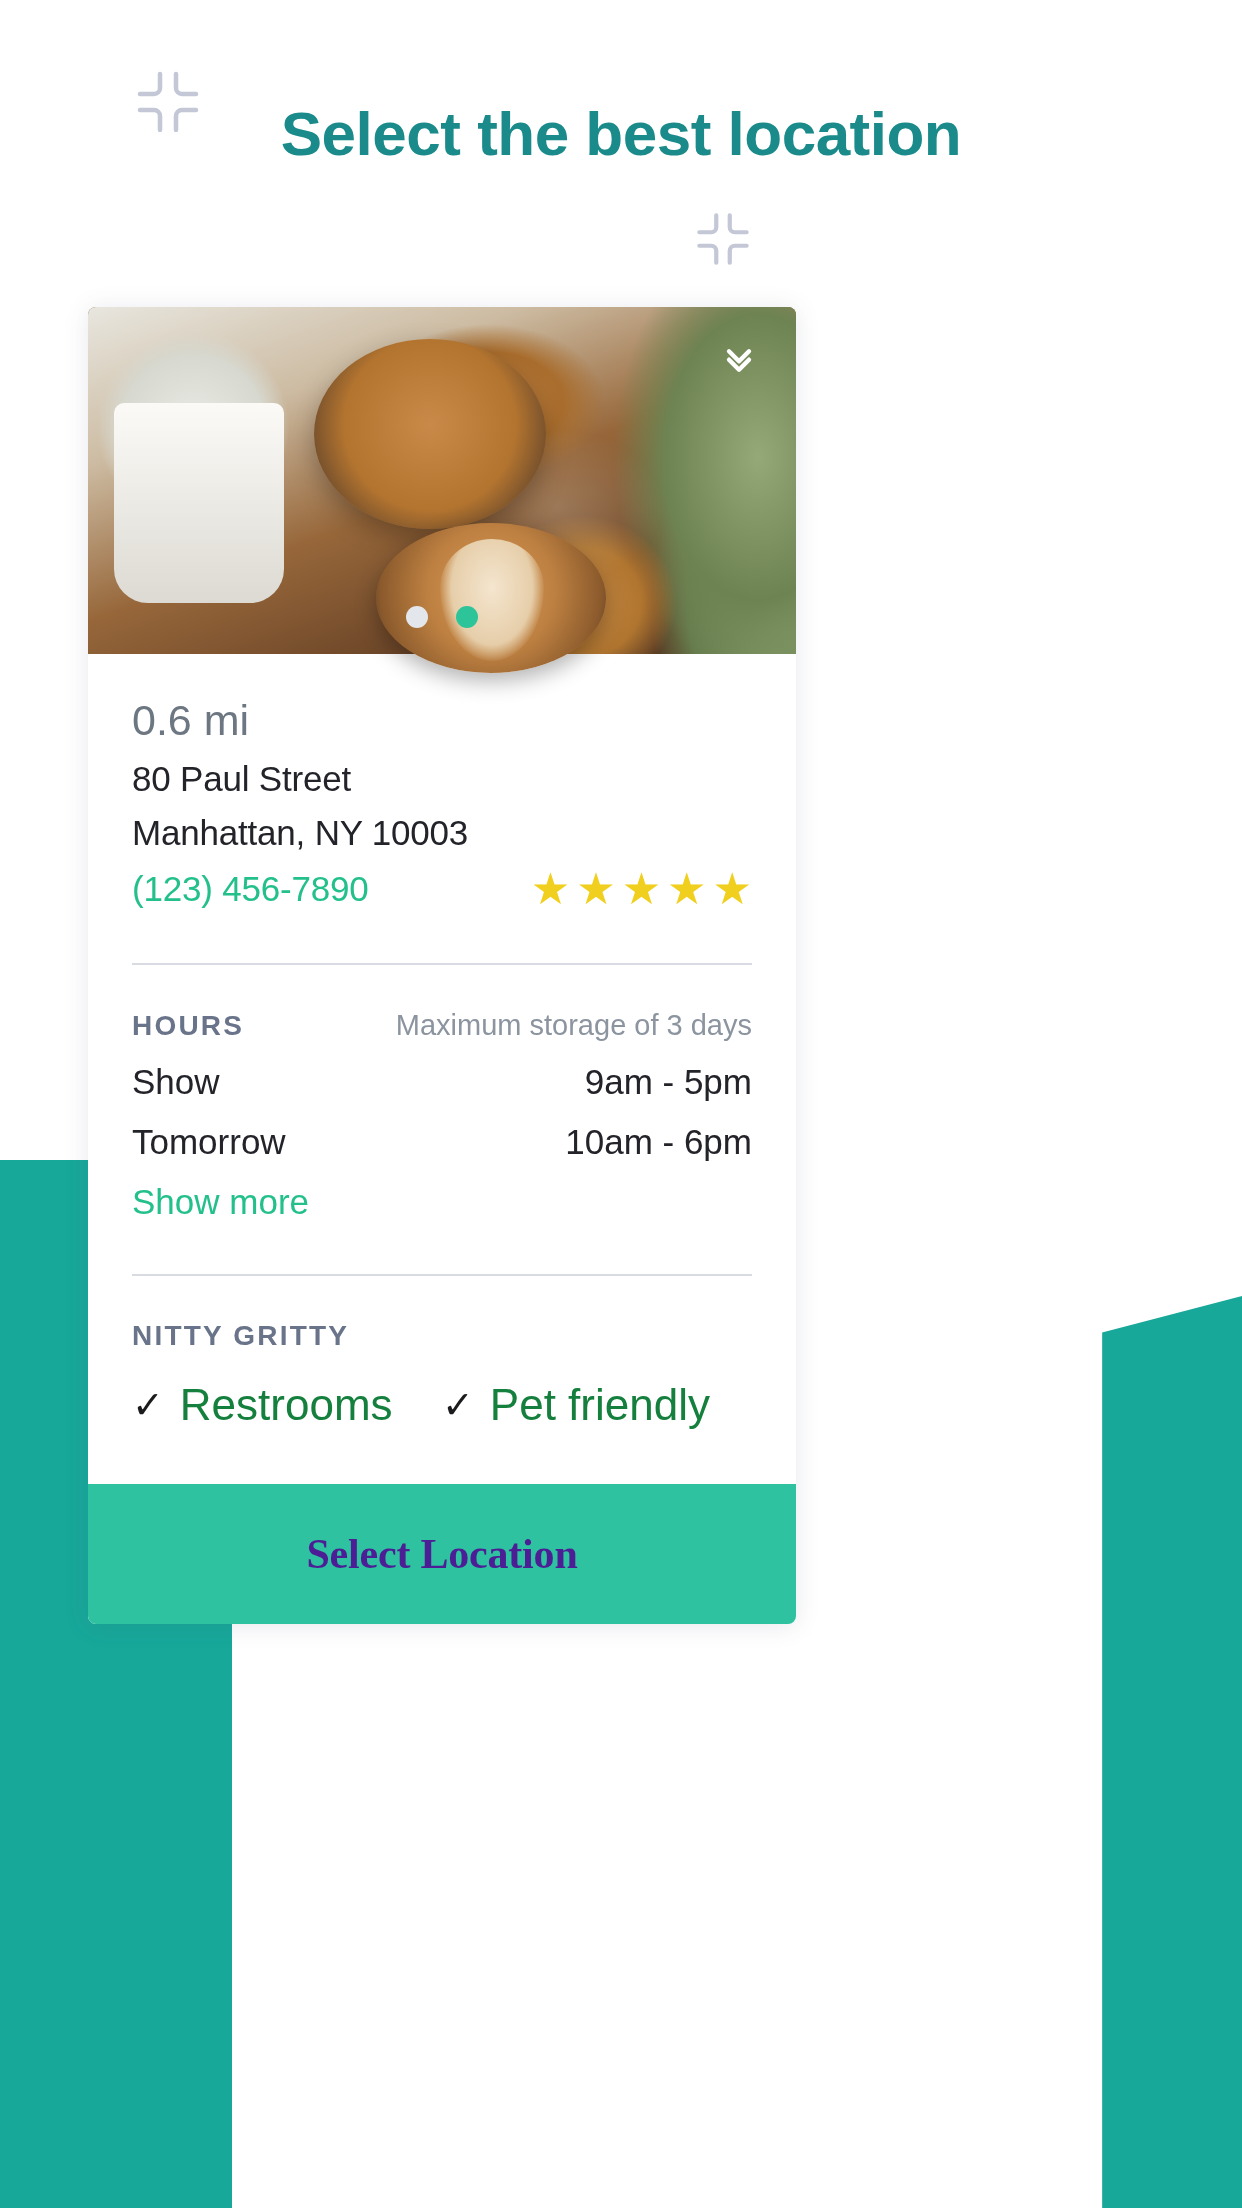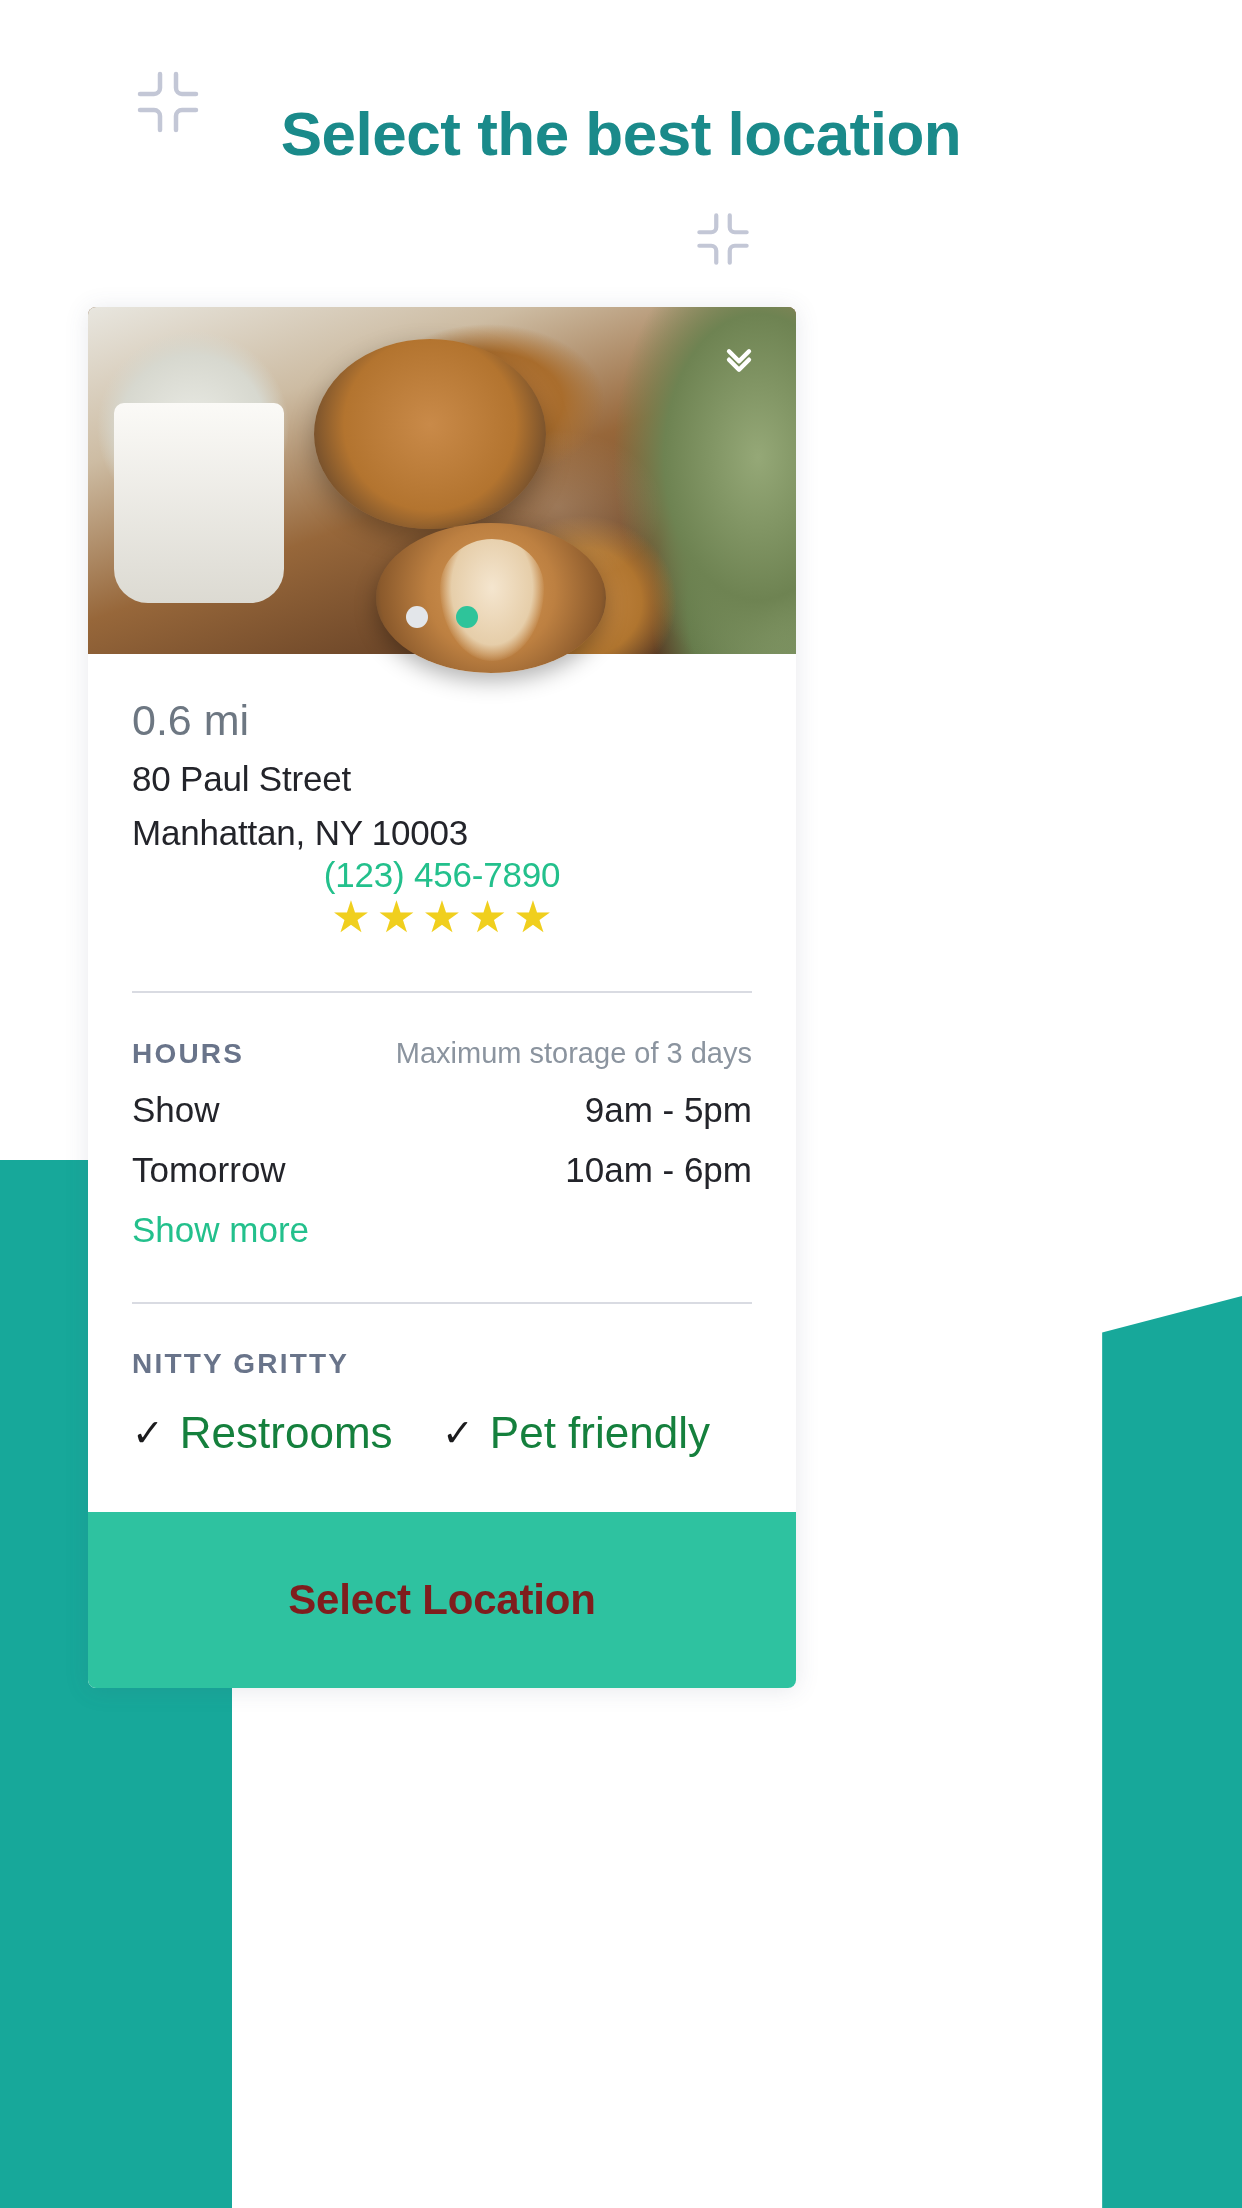--- a/index.html
+++ b/index.html
@@ -101,21 +101,21 @@
   .photo-dot { width:22px; height:22px; border-radius:50%; background:#e3e6ea; cursor:pointer; }
   .photo-dot.active { background:#2ec49a; }
 
   
   #card-body { padding:42px 44px 0 44px; }
 
   .row-between { display:flex; align-items:baseline; justify-content:space-between; }
   #shop-name { font-size:42px; font-weight:bold; color:#1b1b1d; letter-spacing:-0.3px; }
   #shop-distance { font-size:43px; color:#6d7782; }
   .addr-line { font-size:35px; color:#23242a; margin-top:14px; letter-spacing:-0.2px; }
-  #phone-stars-row { display:flex; align-items:center; justify-content:space-between; margin-top:2px;flex-direction:column; }
+  #phone-stars-row { display:flex; align-items:center; justify-content:space-between; margin-top:14px; }
   #shop-phone { font-size:35px; color:#23c08c; letter-spacing:-0.2px; cursor:pointer; }
   #star-rating { display:flex; gap:6px; }
   .star { font-size:44px; color:#f0cf1e; line-height:1; }
 
   .divider { height:2px; background:#d9dbe2; margin:52px 0 0 0; }
 
   .section-head-row { display:flex; align-items:baseline; justify-content:space-between; margin-top:44px; }
   .section-title { font-size:28px; font-weight:bold; letter-spacing:2.2px; color:#69748a; }
   #storage-note { font-size:29px; color:#8b949f; }
 
@@ -124,26 +124,26 @@
   .hours-time { font-size:35px; color:#23242a; }
   #show-more { font-size:35px; color:#23c08c; margin-top:20px; display:inline-block; cursor:pointer; }
 
   #features-grid { display:flex; margin-top:28px; padding-bottom:54px; }
   .feature { display:flex; align-items:center; gap:16px; width:50%; }
   .feature-check { font-size:38px; color:#1b1b1d; line-height:1; }
   .feature-label { font-size:44px; color:#15803d; }
 
   
   #select-location-button {
-    width:100%; height:176px;
+    width:100%; height:140px;
     background:#2ec2a0;
     display:flex; align-items:center; justify-content:center;
-    color:#7f1d1d; font-size:42px; font-weight:bold; letter-spacing:-0.2px;
+    color:#4c1d95; font-size:42px; font-weight:bold; letter-spacing:-0.2px;
     cursor:pointer; border:none;
-    font-family:Liberation Sans, sans-serif;
+    font-family:Liberation Serif, serif;
   }
 </style>
 </head>
 <body>
 
 <div id="bg-layer">
   <div class="bg-block-left"></div>
   <div class="bg-block-right"></div>
 </div>
 

